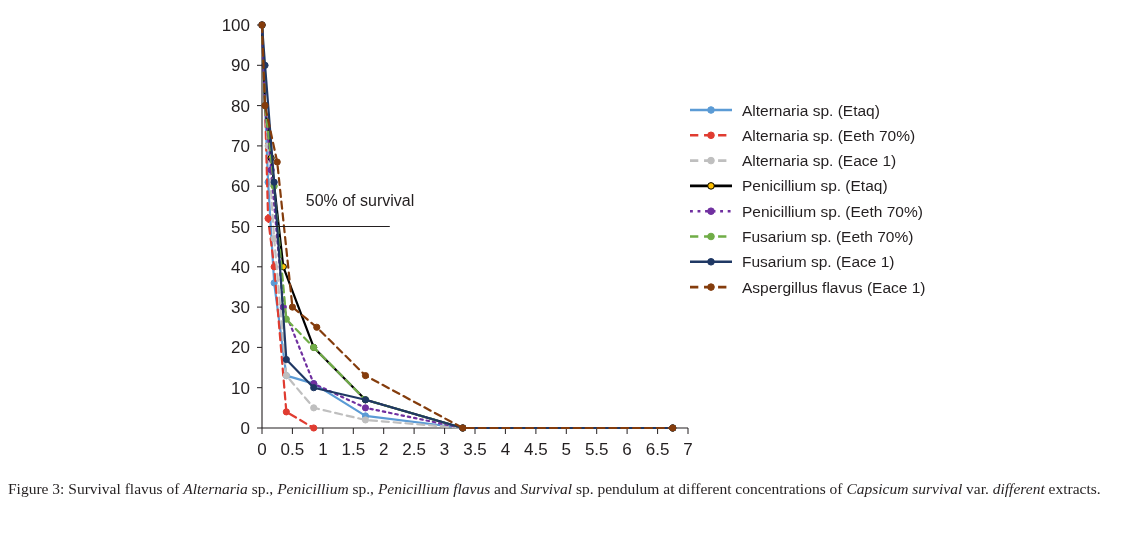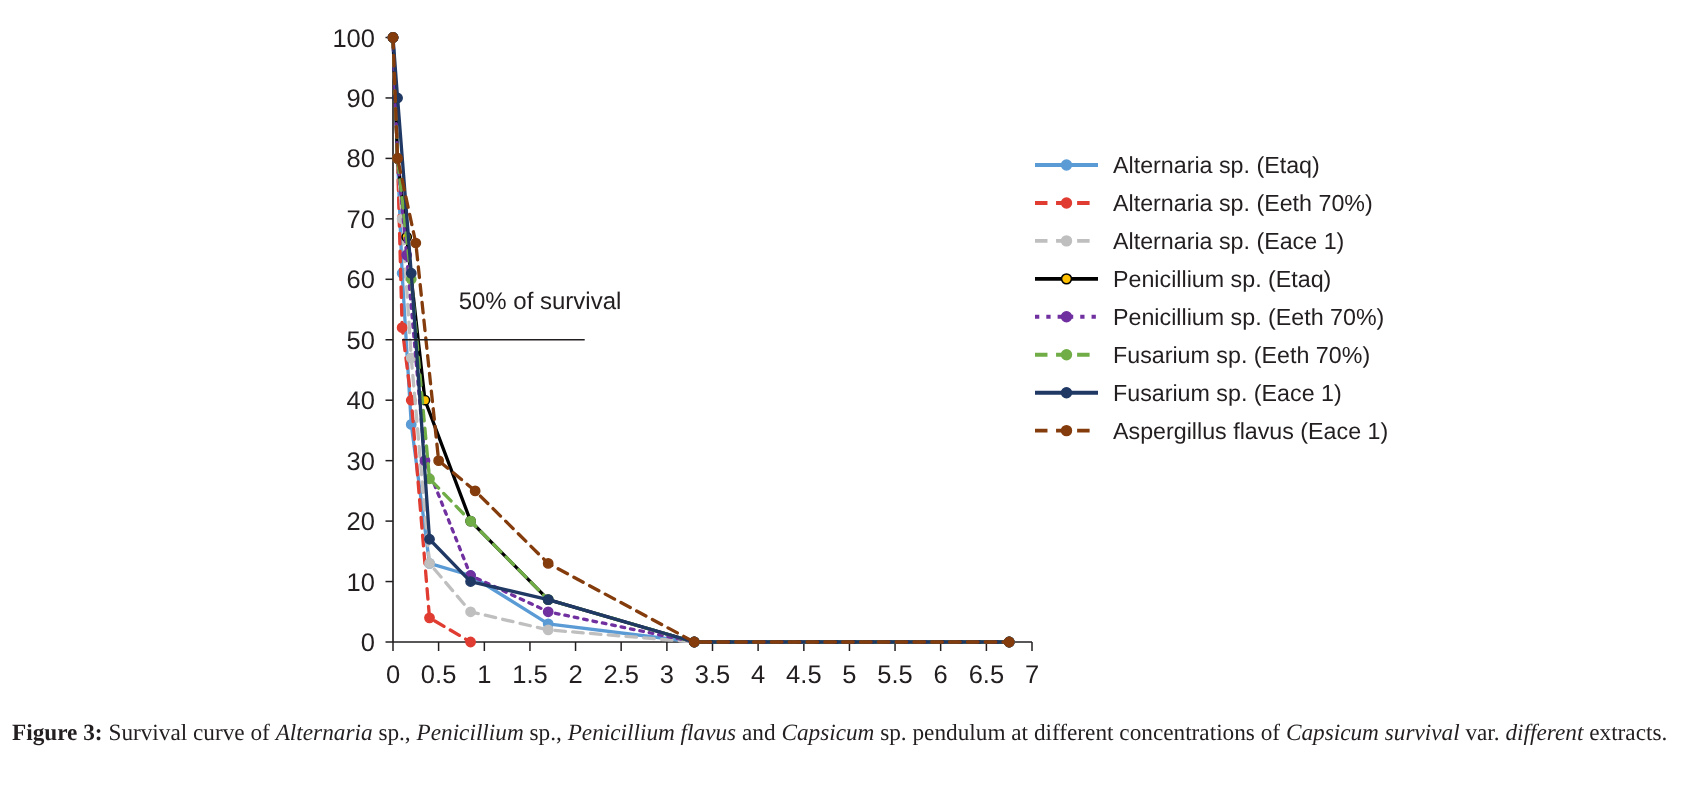--- a/index.html
+++ b/index.html
@@ -49,21 +49,21 @@
   #caption {
     position: absolute;
     left: 8px;
     top: 478px;
     width: 1110px;
     font-family: "Liberation Serif", serif;
     font-size: 15.5px;
     line-height: 1.45;
     color: #231f20;
   }
-  #caption b { font-weight: bold; text-align: center; }
+  #caption b { font-weight: normal; text-align: center; }
   #caption i { font-style: italic; }
 </style>
 </head>
 <body>
 
 <div id="figure-wrap">
 
   <div id="plot-area">
     <svg class="chart" width="930" height="470" viewBox="0 0 930 470">
 
@@ -269,16 +269,16 @@
           <g>
             <line x1="690" x2="732" y1="287.1" y2="287.1" stroke="#843c0c" stroke-width="2.6" stroke-dasharray="8.32,5.720000000000001"></line>
             <circle cx="711" cy="287.1" r="3.3" fill="#843c0c" stroke="#843c0c"></circle>
             <text class="legend-label" x="742" y="292.6">Aspergillus flavus (Eace 1)</text>
           </g>
         </g>
     </svg>
   </div>
 
   <div id="caption">
-    <b>Figure 3:</b><span> Survival curve of </span><i>Alternaria</i><span> sp., </span><i>Penicillium</i><span> sp., </span><i>Penicillium flavus</i><span> and </span><i>Capsicum</i><span> sp. pendulum at different concentrations of </span><i>Capsicum survival</i><span> var. </span><i>different</i><span> extracts.</span>
+    <b>Figure 3:</b><span> Survival flavus of </span><i>Alternaria</i><span> sp., </span><i>Penicillium</i><span> sp., </span><i>Penicillium flavus</i><span> and </span><i>Survival</i><span> sp. pendulum at different concentrations of </span><i>Capsicum survival</i><span> var. </span><i>different</i><span> extracts.</span>
   </div>
 
 </div>
 
 </body></html>

